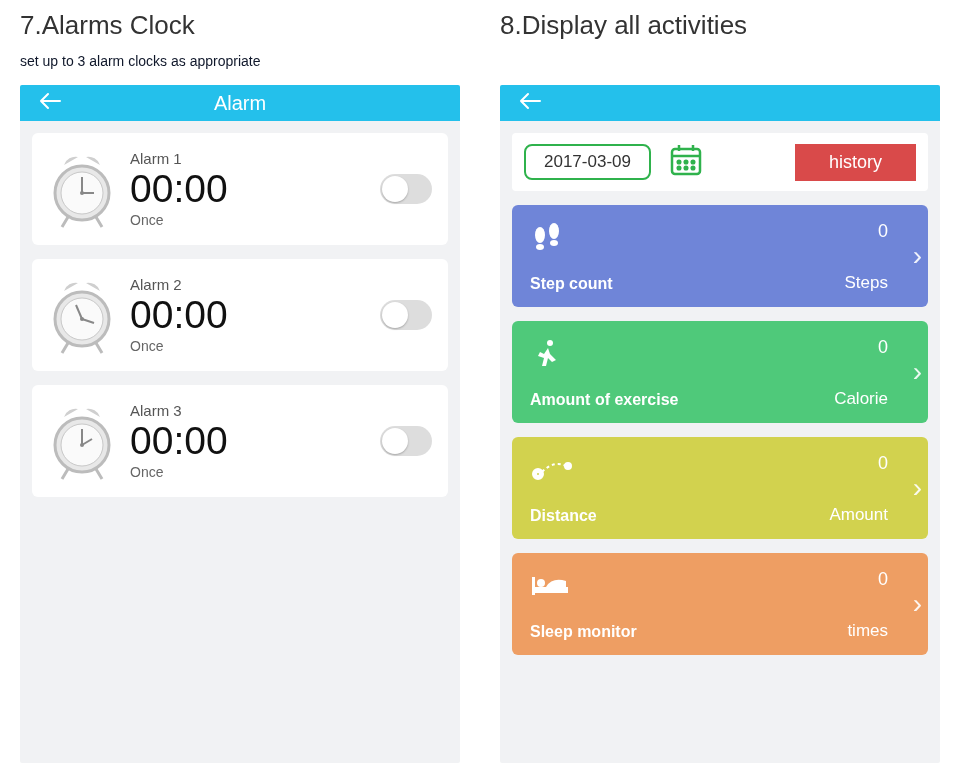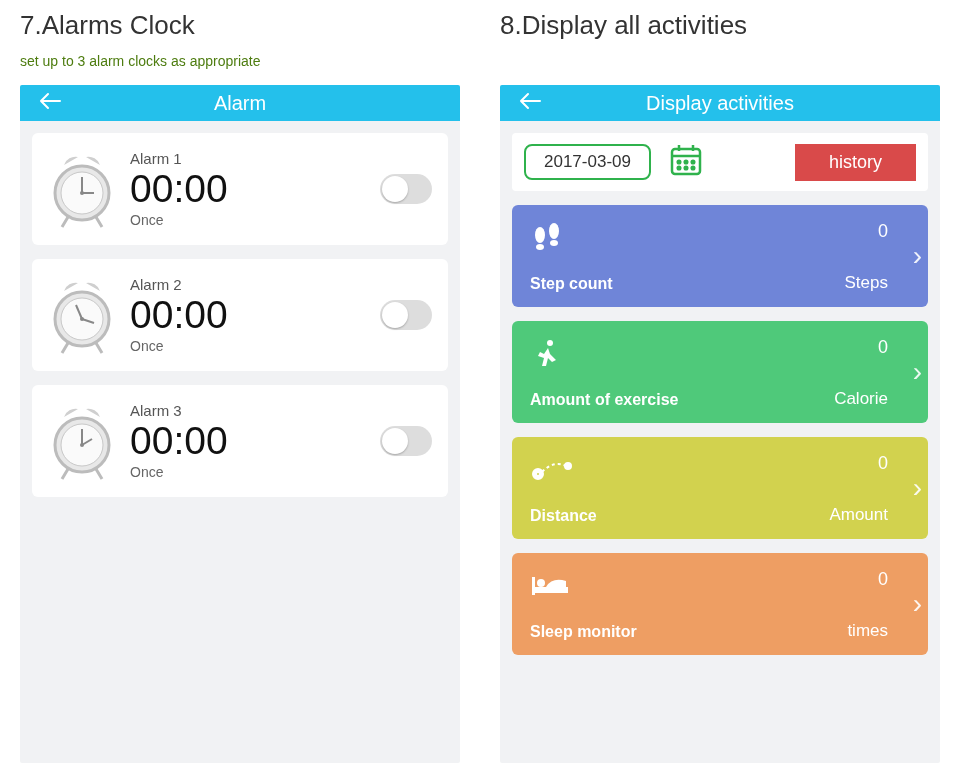--- a/index.html
+++ b/index.html
@@ -14,21 +14,21 @@
   }
   .col { flex: 1; display: flex; flex-direction: column; }
   .col-title {
     font-size: 26px;
     color: #333;
     font-weight: 400;
     margin-bottom: 12px;
   }
   .col-sub {
     font-size: 14px;
-    color: #4d7c0f;
+    color: #0f172a;
     margin-bottom: 14px;
     min-height: 18px;
   }
   .phone {
     background: #f1f2f4;
     border-radius: 2px;
     overflow: hidden;
     flex: 1;
     display: flex;
     flex-direction: column;
@@ -250,21 +250,20 @@
 <div class="col">
   <div class="col-title">8.Display all activities</div>
   <div class="col-sub"></div>
   <div class="phone">
     <div class="topbar">
       <span class="back">
         <svg width="24" height="20" viewBox="0 0 24 20" stroke="#fff" stroke-width="2" fill="none" stroke-linecap="round" stroke-linejoin="round">
             <path d="M22 10 H3 M10 3 L3 10 L10 17"></path>
           </svg>
       </span>
-      <span class="title">Display activities</span>
     </div>
     <div class="phone-body">
 
       <div class="date-row">
         <div class="date-btn">2017-03-09</div>
         <span class="cal-icon">
           <svg width="34" height="34" viewBox="0 0 34 34" fill="none" stroke="#2fb24c" stroke-width="2.5">
             <rect x="3" y="6" width="28" height="25" rx="3"></rect>
             <line x1="3" y1="13" x2="31" y2="13"></line>
             <line x1="10" y1="2" x2="10" y2="8"></line>

